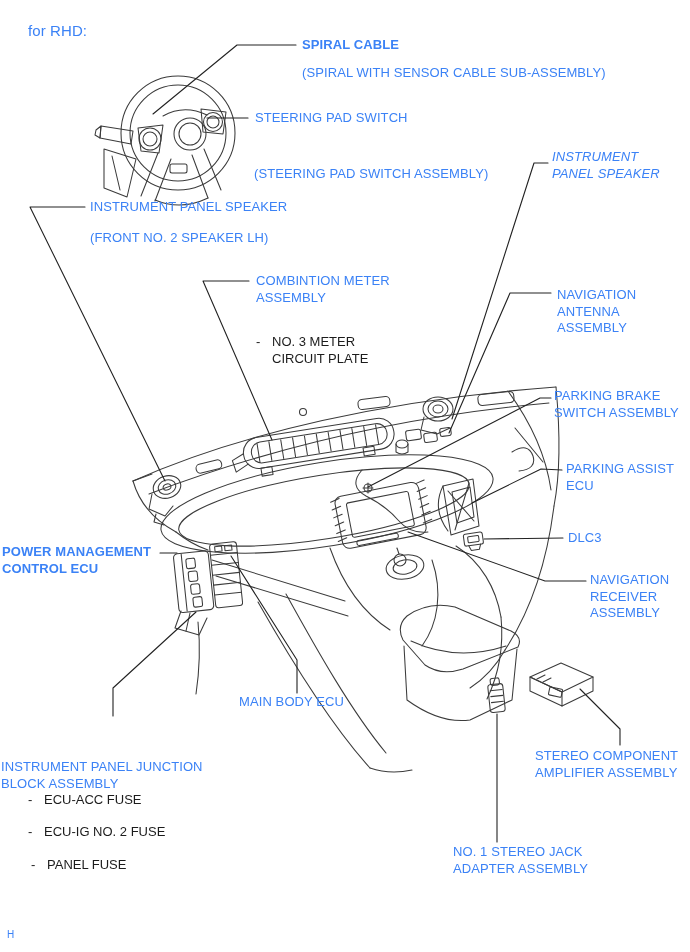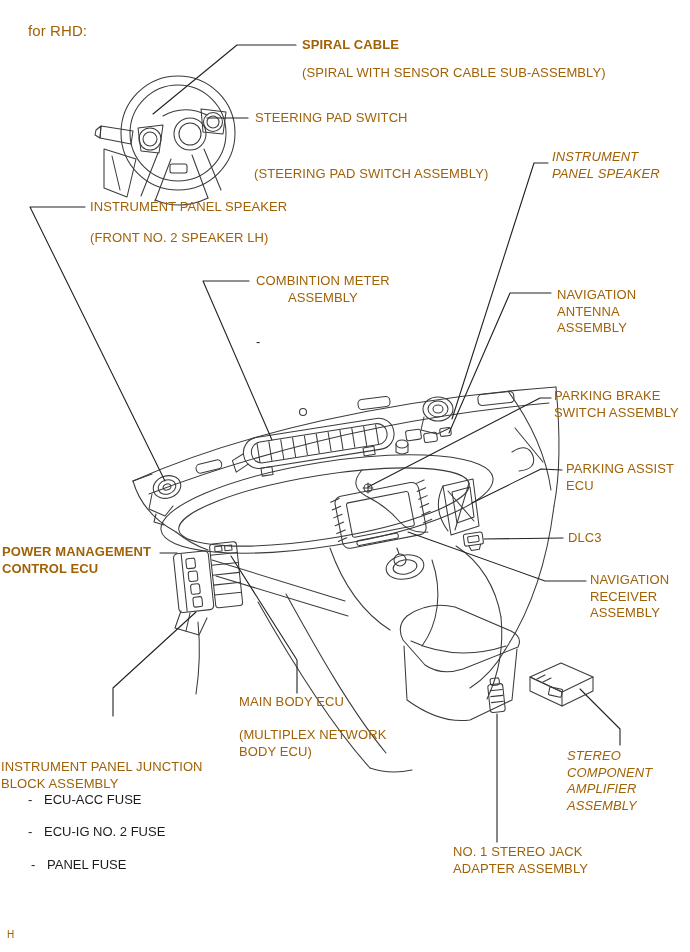--- a/index.html
+++ b/index.html
@@ -1,47 +1,47 @@
 <!DOCTYPE html>
 <html><head>
 <meta charset="utf-8">
 <style>
   html,body{margin:0;padding:0;background:#ffffff;}
   #page{position:relative;width:690px;height:952px;background:#ffffff;overflow:hidden;
         font-family:"Liberation Sans", sans-serif;color:#1c1c1c;}
   #art{position:absolute;left:0;top:0;width:690px;height:952px;}
   .callout{position:absolute;font-size:13px;line-height:16.5px;letter-spacing:0.1px;
-           white-space:pre-line;color:#a16207;}
+           white-space:pre-line;color:#3b82f6;}
   .bullet{position:absolute;display:flex;font-size:13px;line-height:16.5px;color:#1c1c1c;}
   .bullet .dash{width:16px;flex:0 0 auto;}
   .bullet .btxt{white-space:pre-line;}
   .l-forRhd{left:28px;top:22px;font-size:15px;line-height:18px;}
   .l-spiral-t{left:302px;top:37px;font-weight:bold;}
   .l-spiral-s{left:302px;top:65px;}
   .l-pad-t{left:255px;top:110px;}
   .l-pad-s{left:254px;top:142px;margin-top:24px;}
   .l-spkrh-t{left:552px;top:149px;font-style:italic;}
   .l-spkrh-s{left:552px;top:222px;}
   .l-spklh-t{left:90px;top:199px;}
   .l-spklh-s{left:90px;top:230px;}
-  .l-meter-t{left:256px;top:273px;text-align:center;}
+  .l-meter-t{left:256px;top:273px;}
   .l-meter-b{left:256px;top:334px;}
   .l-navant{left:557px;top:287px;}
   .l-pbrake{left:554px;top:388px;}
   .l-passist{left:566px;top:461px;}
   .l-dlc3{left:568px;top:530px;}
   .l-navrec{left:590px;top:572px;}
   .l-pmgmt{left:2px;top:544px;font-weight:bold;}
   .l-mbody-t{left:239px;top:694px;}
   .l-mbody-s{left:239px;top:727px;}
   .l-junction{left:1px;top:722px;margin-top:37px;}
   .l-fuse0{left:28px;top:792px;}
   .l-fuse1{left:28px;top:824px;}
   .l-fuse2{left:31px;top:857px;}
-  .l-stamp{left:567px;top:748px;font-style:italic;}
+  .l-stamp{left:535px;top:748px;}
   .l-stjack{left:453px;top:844px;}
   .l-footer{left:7px;top:929px;font-size:10px;line-height:11px;}
   svg *{vector-effect:non-scaling-stroke;}
   .ln{fill:none;stroke:#3b3b3b;stroke-width:1.05;stroke-linecap:round;stroke-linejoin:round;}
   .ld{fill:none;stroke:#222222;stroke-width:1.1;stroke-linecap:round;stroke-linejoin:round;}
 </style>
 </head>
 <body>
 
 <div id="page">
@@ -232,39 +232,39 @@
   <div class="callout l-spkrh-t">INSTRUMENT
 PANEL SPEAKER</div>
 
   <div class="callout l-spklh-t">INSTRUMENT PANEL SPEAKER</div>
   <div class="callout l-spklh-s">(FRONT NO. 2 SPEAKER LH)</div>
 
   <div class="callout l-meter-t">COMBINTION METER
 ASSEMBLY</div>
   <div class="bullet l-meter-b">
     <span class="dash">-</span>
+    <span class="btxt">NO. 3 METER
+CIRCUIT PLATE</span>
   </div>
 
   <div class="callout l-navant">NAVIGATION
 ANTENNA
 ASSEMBLY</div>
   <div class="callout l-pbrake">PARKING BRAKE
 SWITCH ASSEMBLY</div>
   <div class="callout l-passist">PARKING ASSIST
 ECU</div>
   <div class="callout l-dlc3">DLC3</div>
   <div class="callout l-navrec">NAVIGATION
 RECEIVER
 ASSEMBLY</div>
   <div class="callout l-pmgmt">POWER MANAGEMENT
 CONTROL ECU</div>
 
   <div class="callout l-mbody-t">MAIN BODY ECU</div>
-  <div class="callout l-mbody-s">(MULTIPLEX NETWORK
-BODY ECU)</div>
 
   <div class="callout l-junction">INSTRUMENT PANEL JUNCTION
 BLOCK ASSEMBLY</div>
 
   <div class="bullet l-fuse0">
     <span class="dash">-</span>
     <span class="btxt">ECU-ACC FUSE</span>
   </div>
   <div class="bullet l-fuse1">
     <span class="dash">-</span>

